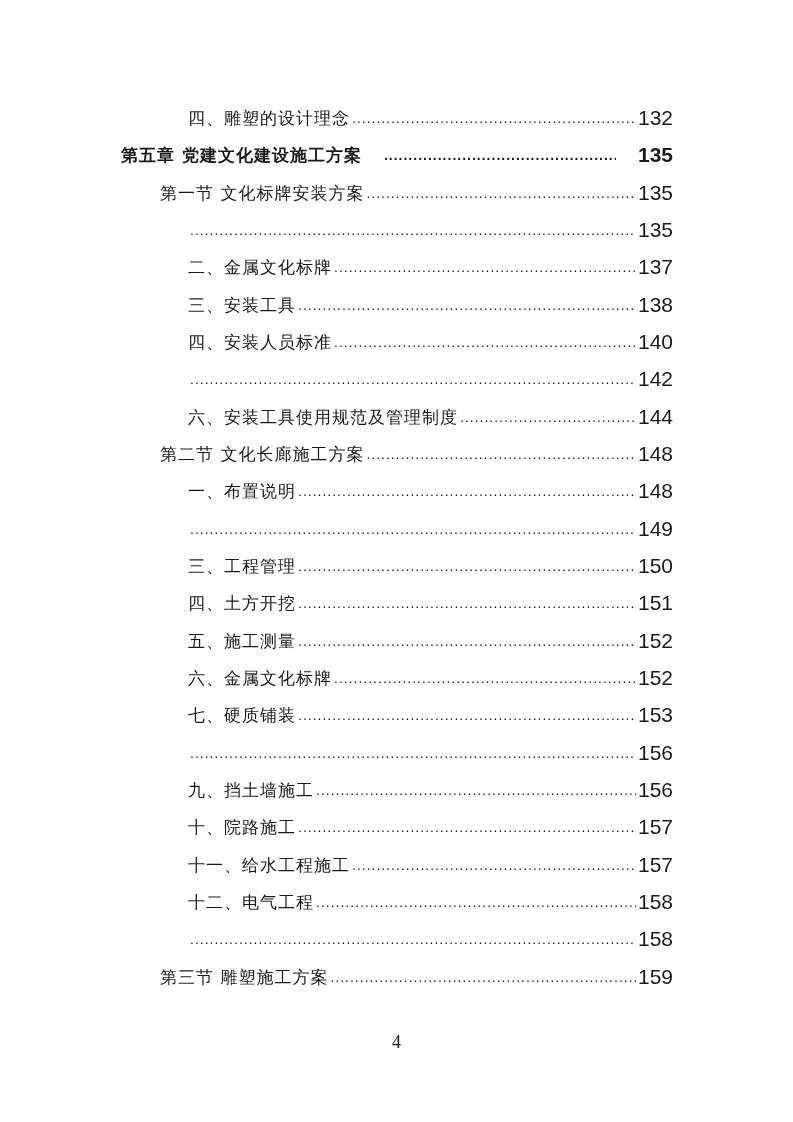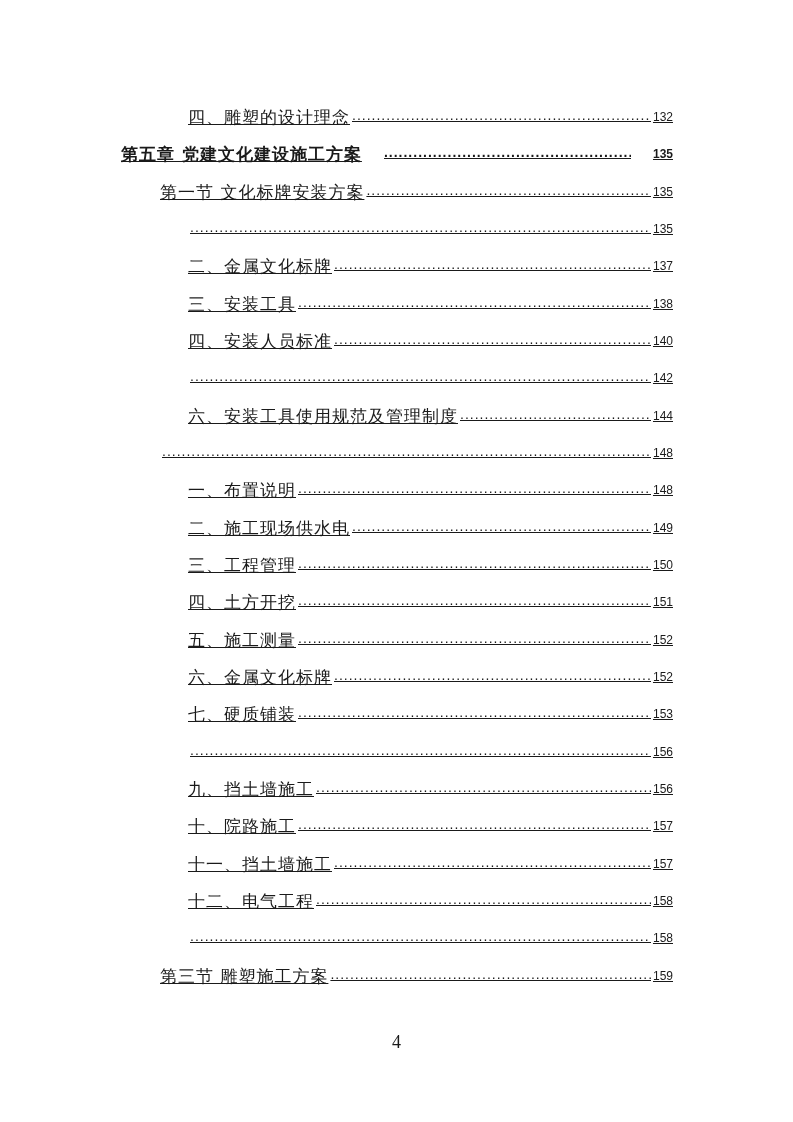--- a/index.html
+++ b/index.html
@@ -1,25 +1,25 @@
 <!DOCTYPE html>
 <html><head>
 <meta charset="utf-8">
 <style>
   html, body { margin: 0; padding: 0; background: #ffffff; }
   body { width: 793px; height: 1122px; position: relative; overflow: hidden;
          font-family: "DejaVu Sans", "Liberation Sans", sans-serif; color: #1a1a1a; }
   .toc { position: absolute; left: 0; top: 0; width: 793px; }
-  .row { position: absolute; height: 24px; display: flex; align-items: flex-start;
-         font-size: 17px; line-height: 22px; white-space: nowrap; right: 120px; text-decoration: underline; }
+  .row { position: absolute; height: 24px; display: flex; align-items: center;
+         font-size: 17px; line-height: 22px; white-space: nowrap; right: 120px; }
   .row .label { flex: 0 0 auto; letter-spacing: 1px; }
   .row .dots { flex: 1 1 auto; overflow: hidden; margin: 0 2px; white-space: nowrap;
                letter-spacing: 1px; font-family: "Liberation Sans", sans-serif; font-size: 14px; line-height: 18px; }
   .row .dots::before { content: "....................................................................................................................................................................................................................................................."; }
-  .row .page { flex: 0 0 auto; font-family: "Liberation Sans", sans-serif; font-size: 12px; }
+  .row .page { flex: 0 0 auto; font-family: "Liberation Sans", sans-serif; font-size: 21px; }
   .lvl0 { left: 121px; font-weight: bold; gap: 20px; }
   .lvl0 .dots { font-weight: bold; }
   .lvl1 { left: 160px; }
   .lvl2 { left: 188px; }
   .page-number { position: absolute; top: 1032px; left: 0; width: 793px; text-align: center;
                  font-family: "Liberation Serif", serif; font-size: 18px; }
 </style>
 </head>
 <body>
 
@@ -61,30 +61,30 @@
   <div class="row lvl2" style="top:367px">
       <span class="dots"></span>
       <span class="page">142</span>
     </div>
   <div class="row lvl2" style="top:405px">
       <span class="label">六、安装工具使用规范及管理制度</span>
       <span class="dots"></span>
       <span class="page">144</span>
     </div>
   <div class="row lvl1" style="top:442px">
+      <span class="label">第二节  文化长廊施工方案</span>
       <span class="dots"></span>
       <span class="page">148</span>
     </div>
   <div class="row lvl2" style="top:479px">
       <span class="label">一、布置说明</span>
       <span class="dots"></span>
       <span class="page">148</span>
     </div>
   <div class="row lvl2" style="top:517px">
-      <span class="label">二、施工现场供水电</span>
       <span class="dots"></span>
       <span class="page">149</span>
     </div>
   <div class="row lvl2" style="top:554px">
       <span class="label">三、工程管理</span>
       <span class="dots"></span>
       <span class="page">150</span>
     </div>
   <div class="row lvl2" style="top:591px">
       <span class="label">四、土方开挖</span>
@@ -114,21 +114,21 @@
       <span class="label">九、挡土墙施工</span>
       <span class="dots"></span>
       <span class="page">156</span>
     </div>
   <div class="row lvl2" style="top:815px">
       <span class="label">十、院路施工</span>
       <span class="dots"></span>
       <span class="page">157</span>
     </div>
   <div class="row lvl2" style="top:853px">
-      <span class="label">十一、挡土墙施工</span>
+      <span class="label">十一、给水工程施工</span>
       <span class="dots"></span>
       <span class="page">157</span>
     </div>
   <div class="row lvl2" style="top:890px">
       <span class="label">十二、电气工程</span>
       <span class="dots"></span>
       <span class="page">158</span>
     </div>
   <div class="row lvl2" style="top:927px">
       <span class="dots"></span>

